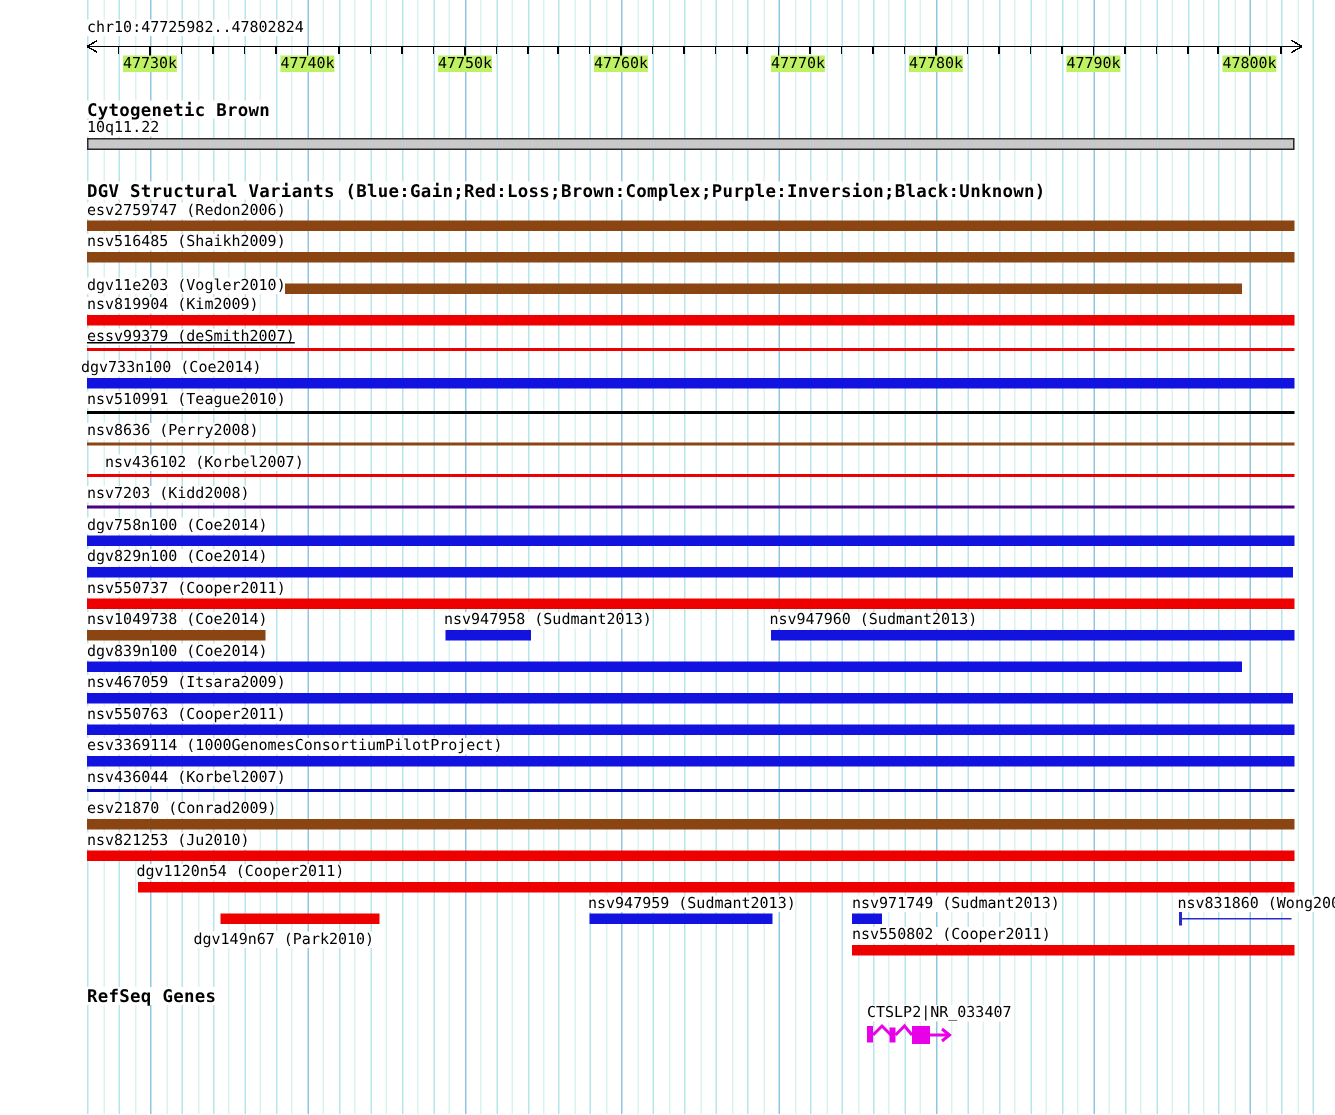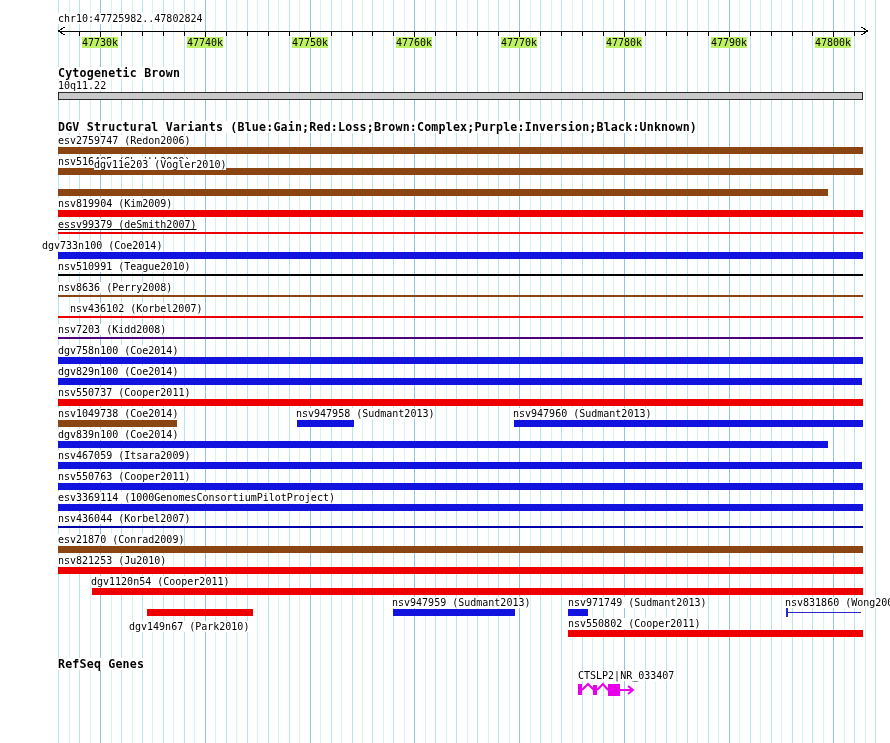--- a/index.html
+++ b/index.html
@@ -154,44 +154,44 @@
       <line x1="854" y1="31" x2="854" y2="36" stroke="#000000" stroke-width="1"></line>
     </svg>
 
   <span class="lbl" style="left:58px;top:13px">chr10:47725982..47802824</span>
 
   <div id="tick-labels">
       <span class="ticklbl" style="left: 100px; top: 37px;">47730k</span>
       <span class="ticklbl" style="left: 205px; top: 37px;">47740k</span>
       <span class="ticklbl" style="left: 310px; top: 37px;">47750k</span>
       <span class="ticklbl" style="left: 414px; top: 37px;">47760k</span>
-      <span class="ticklbl" style="left: 519px; top: 37px;">47770k</span>
+      <span class="ticklbl" style="left: 532px; top: 37px;">47770k</span>
       <span class="ticklbl" style="left: 624px; top: 37px;">47780k</span>
       <span class="ticklbl" style="left: 729px; top: 37px;">47790k</span>
       <span class="ticklbl" style="left: 833px; top: 37px;">47800k</span>
     </div>
 
   <span class="lbl hdr" style="left:58px;top:67px">Cytogenetic Brown</span>
   <span class="lbl" style="left:58px;top:80px">10q11.22</span>
   <div id="cytoband-bar" style="left: 58px; top: 92px; width: 805px; height: 8px; background: rgb(201, 201, 201); border: 1px solid rgb(42, 42, 42);"></div>
 
   <span class="lbl hdr" style="left:58px;top:121px">DGV Structural Variants (Blue:Gain;Red:Loss;Brown:Complex;Purple:Inversion;Black:Unknown)</span>
 
   <div id="tracks">
       <span class="lbl" style="left: 58px; top: 135px;">esv2759747 (Redon2006)</span>
       <div class="bar" style="left: 58px; top: 147px; width: 805px; height: 7px; background: rgb(139, 69, 19);"></div>
       <span class="lbl" style="left: 58px; top: 156px;">nsv516485 (Shaikh2009)</span>
       <div class="bar" style="left: 58px; top: 168px; width: 805px; height: 7px; background: rgb(139, 69, 19);"></div>
-      <span class="lbl" style="left: 58px; top: 159px; margin-left: 36px;">dgv11e203 (Vogler2010)</span>
+      <span class="lbl" style="left: 58px; top: 185px;">dgv11e203 (Vogler2010)</span>
       <div class="bar" style="left: 58px; top: 189px; width: 770px; height: 7px; background: rgb(139, 69, 19);"></div>
       <span class="lbl" style="left: 58px; top: 198px;">nsv819904 (Kim2009)</span>
       <div class="bar" style="left: 58px; top: 210px; width: 805px; height: 7px; background: rgb(238, 0, 0);"></div>
       <span class="lbl" style="left: 58px; top: 219px; text-decoration: underline;">essv99379 (deSmith2007)</span>
       <div class="bar" style="left: 58px; top: 232px; width: 805px; height: 2px; background: rgb(238, 0, 0);"></div>
-      <span class="lbl" style="left: 42px; top: 240px;">dgv733n100 (Coe2014)</span>
+      <span class="lbl" style="left: 54px; top: 240px;">dgv733n100 (Coe2014)</span>
       <div class="bar" style="left: 58px; top: 252px; width: 805px; height: 7px; background: rgb(19, 19, 224);"></div>
       <span class="lbl" style="left: 58px; top: 261px;">nsv510991 (Teague2010)</span>
       <div class="bar" style="left: 58px; top: 274px; width: 805px; height: 2px; background: rgb(0, 0, 0);"></div>
       <span class="lbl" style="left: 58px; top: 282px;">nsv8636 (Perry2008)</span>
       <div class="bar" style="left: 58px; top: 295px; width: 805px; height: 2px; background: rgb(139, 69, 19);"></div>
       <span class="lbl" style="left: 58px; top: 303px; margin-left: 12px;">nsv436102 (Korbel2007)</span>
       <div class="bar" style="left: 58px; top: 316px; width: 805px; height: 2px; background: rgb(238, 0, 0);"></div>
       <span class="lbl" style="left: 58px; top: 324px;">nsv7203 (Kidd2008)</span>
       <div class="bar" style="left: 58px; top: 337px; width: 805px; height: 2px; background: rgb(75, 0, 130);"></div>
       <span class="lbl" style="left: 58px; top: 345px;">dgv758n100 (Coe2014)</span>

